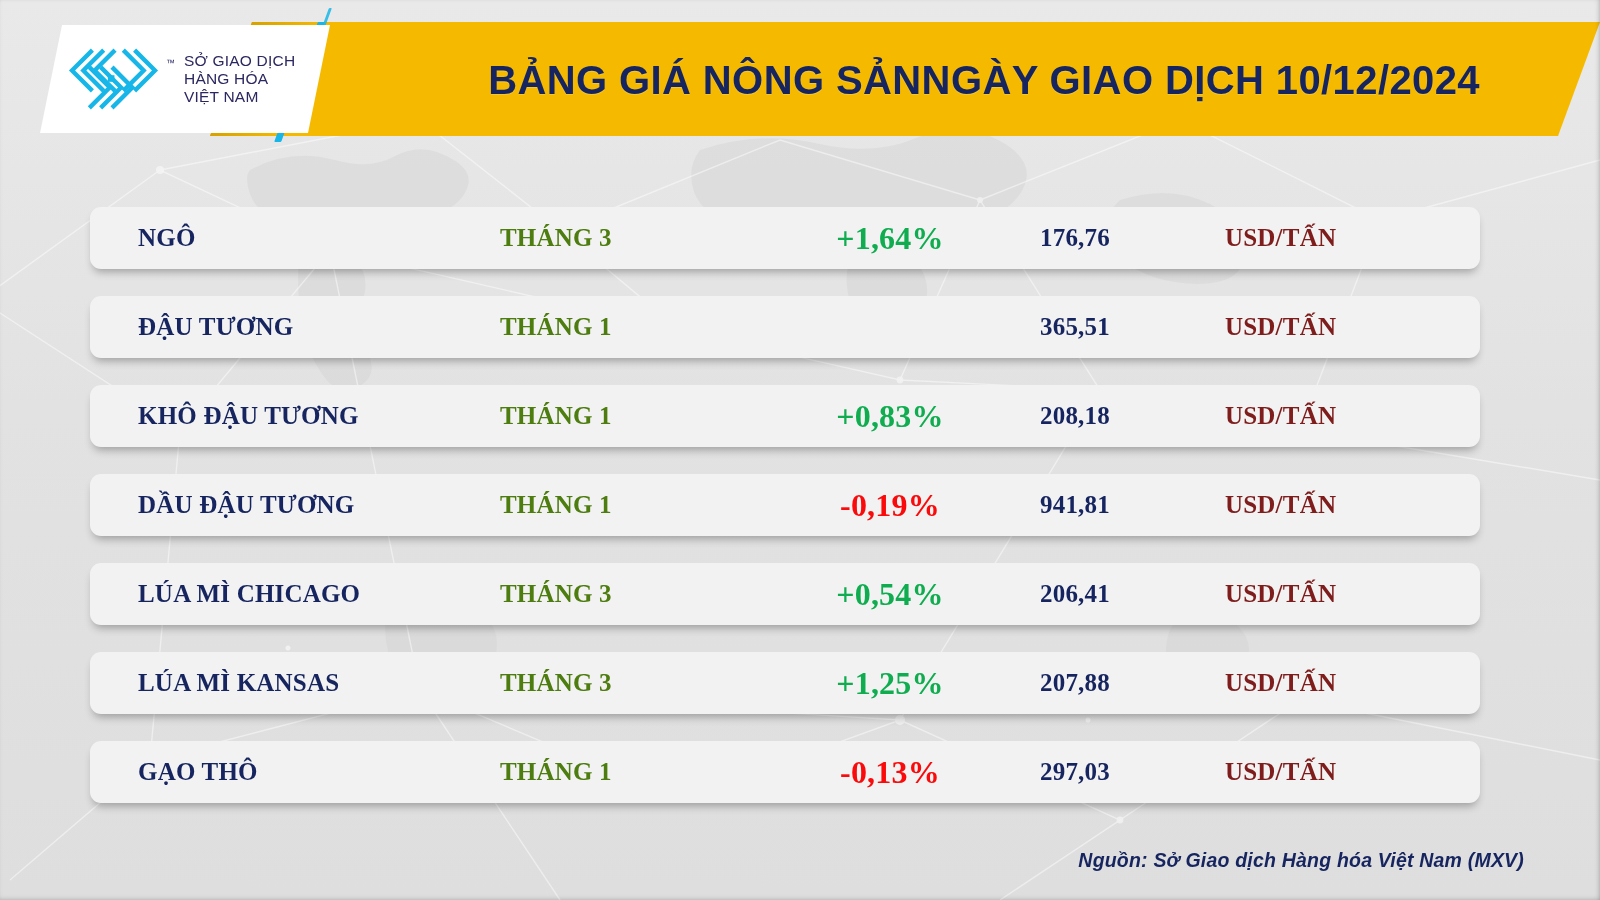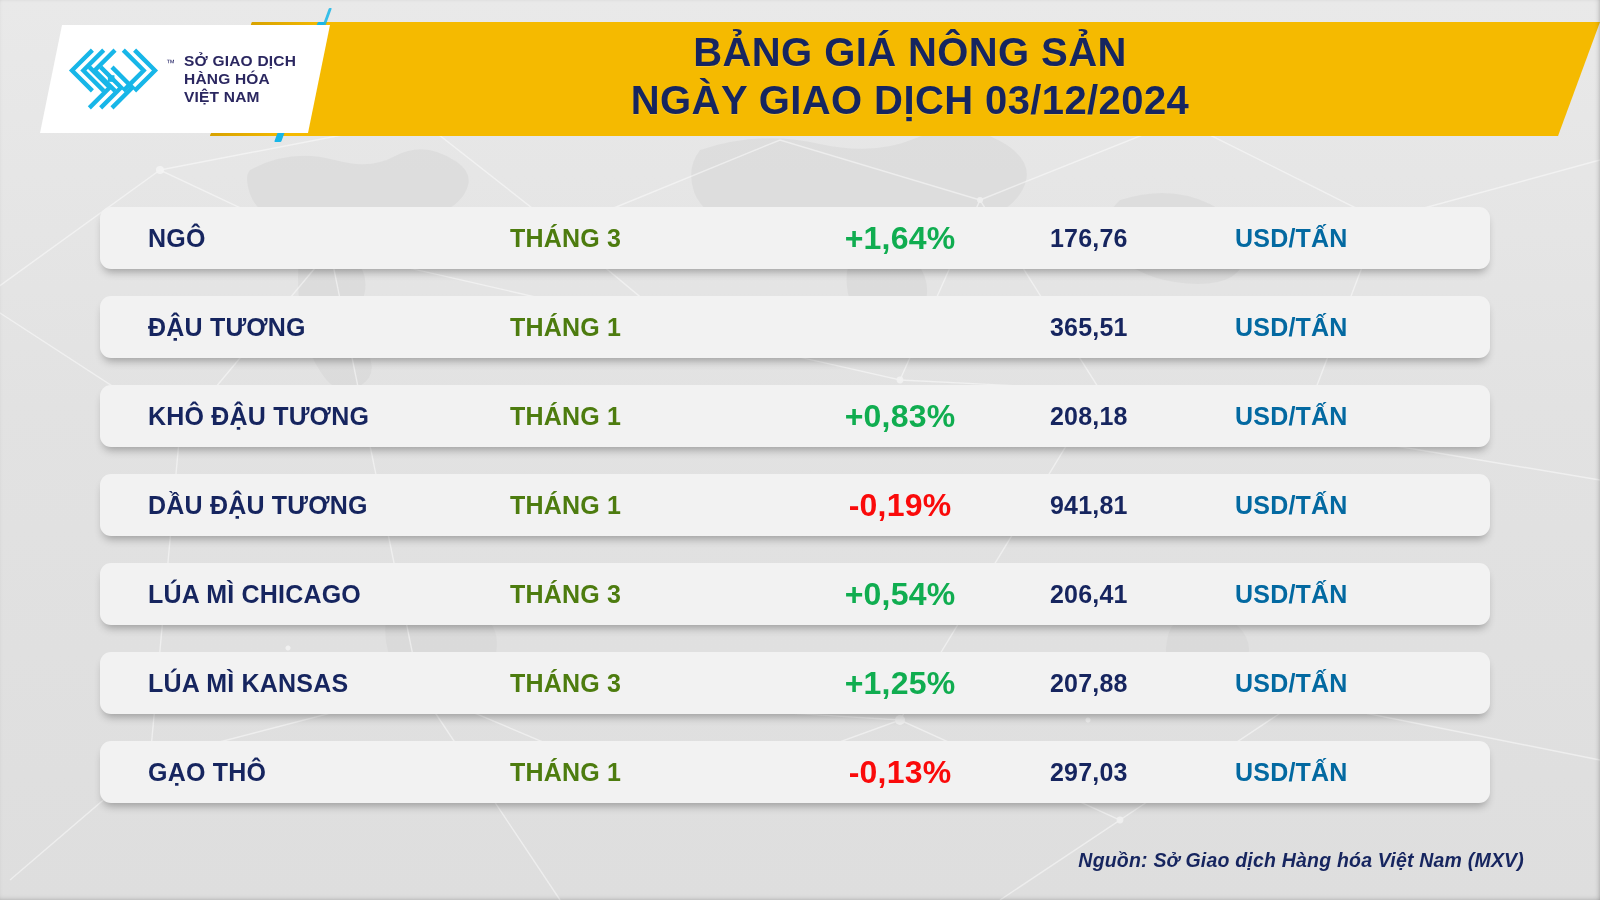--- a/index.html
+++ b/index.html
@@ -53,58 +53,58 @@
     position:absolute; left:40px; top:25px; width:290px; height:108px;
     background:#ffffff;
     clip-path: polygon(22px 0, 290px 0, 268px 108px, 0 108px);
     filter:drop-shadow(3px 4px 5px rgba(0,0,0,.28));
     display:flex; align-items:center;
   }
   .logo-inner{ display:flex; align-items:center; gap:9px; padding-left:26px; }
   .logo-mark{ width:95px; height:66px; flex:0 0 auto; }
   .tm{ font-size:9px; color:#2b2b6b; align-self:flex-start; margin-top:12px; margin-left:-4px;}
   .logo-text{
-    color:#2b2760; font-weight:bold; font-size:15.5px; line-height:1.18;
+    color:#2b2760; font-weight:normal; font-size:15.5px; line-height:1.18;
     letter-spacing:.2px; white-space:nowrap;
   }
 
   .cyan-slash{
     position:absolute; background:#17B6E8;
     transform:skewX(-20deg); border-radius:1px;
   }
   .cyan-slash.a{ left:296px; top:22px;  width:7px;  height:120px; opacity:1; }
   .cyan-slash.b{ left:318px; top:8px;   width:2.5px;height:60px;  opacity:.85; }
   .cyan-slash.c{ left:300px; top:52px;  width:2.5px;height:62px;  opacity:.55; }
 
   .title-wrap{
     position:absolute; left:340px; top:28px; width:1140px; height:104px;
-    display:flex; flex-direction:column; align-items:center; justify-content:flex-start;
+    display:flex; flex-direction:row; align-items:center; justify-content:flex-end;
   }
   .title-l1, .title-l2{
     color:#16255F; font-weight:bold; letter-spacing:.4px;
     font-size:40px; line-height:48px; white-space:nowrap;
     text-shadow:0 1px 0 rgba(255,255,255,.18);
   }
 
   
-  .rows{ position:absolute; left:100px; top:207px; width:1390px; }
+  .rows{ position:absolute; left:90px; top:207px; width:1390px;font-family:Liberation Serif, serif; }
   .row{
     position:relative;
     height:62px; width:1390px;
     background:#F2F2F2;
     border-radius:11px;
     box-shadow:0 6px 9px -3px rgba(0,0,0,.30);
     margin-bottom:27px;
     display:flex; align-items:center;
   }
   .c-name  { position:absolute; left:48px;  color:#16255F; font-weight:bold; font-size:25px; letter-spacing:.2px; white-space:nowrap;}
   .c-month { position:absolute; left:410px; color:#4d7c0f; font-weight:bold; font-size:25px; letter-spacing:.2px; white-space:nowrap;}
   .c-pct   { position:absolute; left:700px; width:200px; text-align:center; font-weight:bold; font-size:32px; letter-spacing:.2px;}
   .c-price { position:absolute; left:950px; width:160px; text-align:left; color:#16255F; font-weight:bold; font-size:25px; letter-spacing:.2px;}
-  .c-unit  { position:absolute; left:1135px;color:#0369a1; font-weight:bold; font-size:25px; letter-spacing:.2px; white-space:nowrap;}
+  .c-unit  { position:absolute; left:1135px;color:#7f1d1d; font-weight:bold; font-size:25px; letter-spacing:.2px; white-space:nowrap;}
   .up   { color:#10AD50; }
   .down { color:#FA0A0A; }
 
   
   .footer{
     position:absolute; right:76px; bottom:28px;
     color:#16255F; font-weight:bold; font-style:italic;
     font-size:19.5px; letter-spacing:.2px; white-space:nowrap;
   }
 </style>
@@ -187,21 +187,21 @@
         <div class="logo-text">
           <div>SỞ GIAO DỊCH</div>
           <div>HÀNG HÓA</div>
           <div>VIỆT NAM</div>
         </div>
       </div>
     </div>
 
     <div class="title-wrap">
       <div class="title-l1">BẢNG GIÁ NÔNG SẢN</div>
-      <div class="title-l2">NGÀY GIAO DỊCH 03/12/2024</div>
+      <div class="title-l2">NGÀY GIAO DỊCH 10/12/2024</div>
     </div>
   </div>
 
   <div class="rows" id="rows">
       <div class="row">
         <span class="c-name">NGÔ</span>
         <span class="c-month">THÁNG 3</span>
         <span class="c-pct up">+1,64%</span>
         <span class="c-price">176,76</span>
         <span class="c-unit">USD/TẤN</span>

